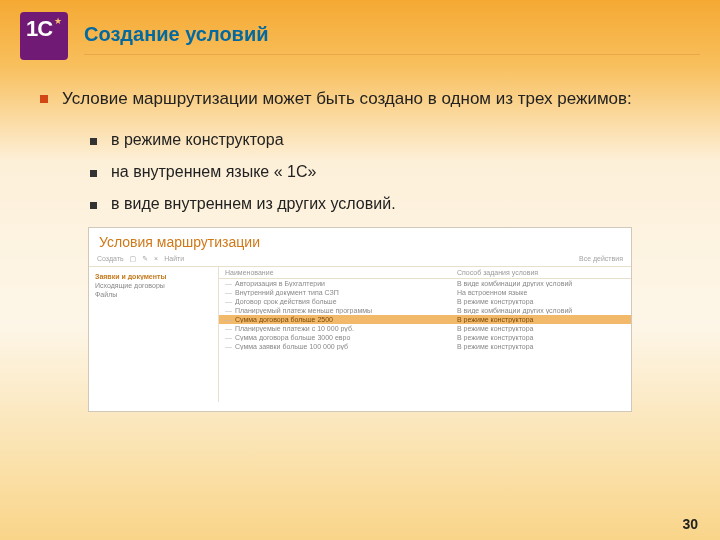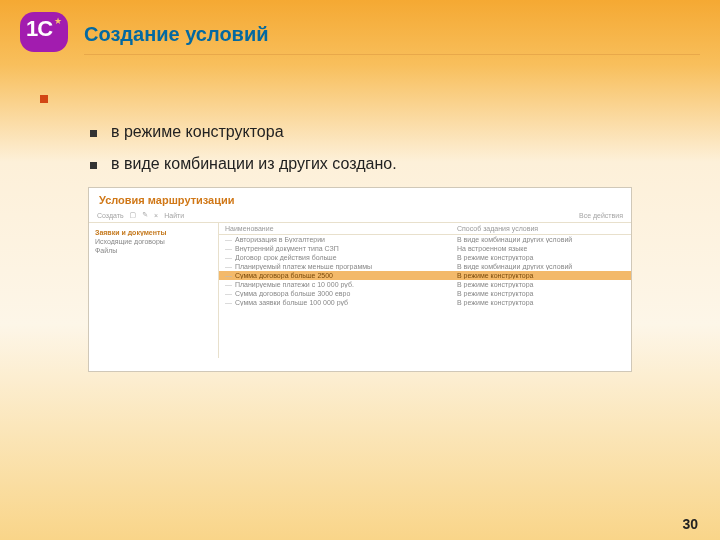--- a/index.html
+++ b/index.html
@@ -1,33 +1,33 @@
 <!DOCTYPE html>
 <html><head>
 <meta charset="utf-8">
 <style>
 *{margin:0;padding:0;box-sizing:border-box}
 body{width:720px;height:540px;font-family:Arial,Helvetica,sans-serif;background:linear-gradient(180deg,#f5a933 0%,#f8bf5c 12%,#fdf0d9 30%,#fdf6e8 60%,#f9d589 100%);position:relative;overflow:hidden}
 .header{display:flex;align-items:center;padding:12px 20px 18px 20px}
 .logo{width:48px;height:48px;position:relative;margin-right:16px}
-.logo-bg{width:48px;height:40px;background:#a21caf;border-radius:14px;position:relative}
+.logo-bg{width:48px;height:48px;background:#701a75;border-radius:4px;position:relative}
 .logo-text{position:absolute;top:4px;left:6px;color:#fff;font-size:22px;font-weight:bold;letter-spacing:-1px}
 .logo-star{position:absolute;top:4px;right:6px;color:#f8c26d;font-size:9px}
 .title-wrap{flex:1;border-bottom:1px solid #e8a84a;padding-bottom:8px;margin-top:6px}
 .title{font-size:20px;font-weight:bold;color:#0369a1}
 .content{padding:10px 40px 0 40px}
 .intro{display:flex;align-items:flex-start;margin-bottom:20px}
 .red-bullet{width:8px;height:8px;background:#d24615;margin-right:14px;margin-top:7px;flex-shrink:0}
 .intro-text{font-size:17px;color:#222;line-height:1.35}
 .sublist{margin-left:50px}
 .sub-item{display:flex;align-items:flex-start;margin-bottom:14px}
 .sq-bullet{width:7px;height:7px;background:#333;margin-right:14px;margin-top:7px;flex-shrink:0}
 .sub-text{font-size:16px;color:#222}
 .screenshot{margin:10px 48px 0 48px;background:#fff;border:1px solid #d0c8b8;font-size:8px;color:#666;height:185px;position:relative}
-.ss-title{color:#d07818;font-weight:bold;font-size:11px;padding:6px 10px 2px 10px}
+.ss-title{color:#d07818;font-weight:normal;font-size:14px;padding:6px 10px 2px 10px}
 .ss-toolbar{display:flex;align-items:center;padding:3px 8px;border-bottom:1px solid #e8e0cc;gap:6px;font-size:7px}
 .ss-toolbar span{opacity:.6}
 .ss-toolbar .right{margin-left:auto;opacity:.6}
 .ss-body{display:flex;height:135px}
 .ss-left{width:130px;border-right:1px solid #e8e0cc;padding:4px 6px}
 .ss-left .cat{color:#888;font-size:7px;margin:2px 0;overflow:hidden;white-space:nowrap;text-overflow:ellipsis}
 .ss-left .cat.active{color:#c57a1f;font-weight:bold}
 .ss-right{flex:1;overflow:hidden}
 .ss-cols{display:flex;border-bottom:1px solid #e8e0cc;padding:2px 6px;font-size:7px;color:#999}
 .ss-cols .c1{width:58%}
@@ -50,29 +50,34 @@
     </div>
   </div>
   <div class="title-wrap">
     <div class="title">Создание условий</div>
   </div>
 </div>
 
 <div class="content">
   <div class="intro">
     <div class="red-bullet"></div>
+    <div class="intro-text">Условие маршрутизации может быть создано в одном из трех режимов:</div>
   </div>
   <div class="sublist">
     <div class="sub-item">
       <div class="sq-bullet"></div>
       <div class="sub-text">в режиме конструктора</div>
     </div>
     <div class="sub-item">
       <div class="sq-bullet"></div>
-      <div class="sub-text">в виде комбинации из других создано.</div>
+      <div class="sub-text">на внутреннем языке « 1С»</div>
+    </div>
+    <div class="sub-item">
+      <div class="sq-bullet"></div>
+      <div class="sub-text">в виде внутреннем из других условий.</div>
     </div>
   </div>
 
   <div class="screenshot">
     <div class="ss-title">Условия маршрутизации</div>
     <div class="ss-toolbar">
       <span>Создать</span>
       <span>▢</span>
       <span>✎</span>
       <span>×</span>

